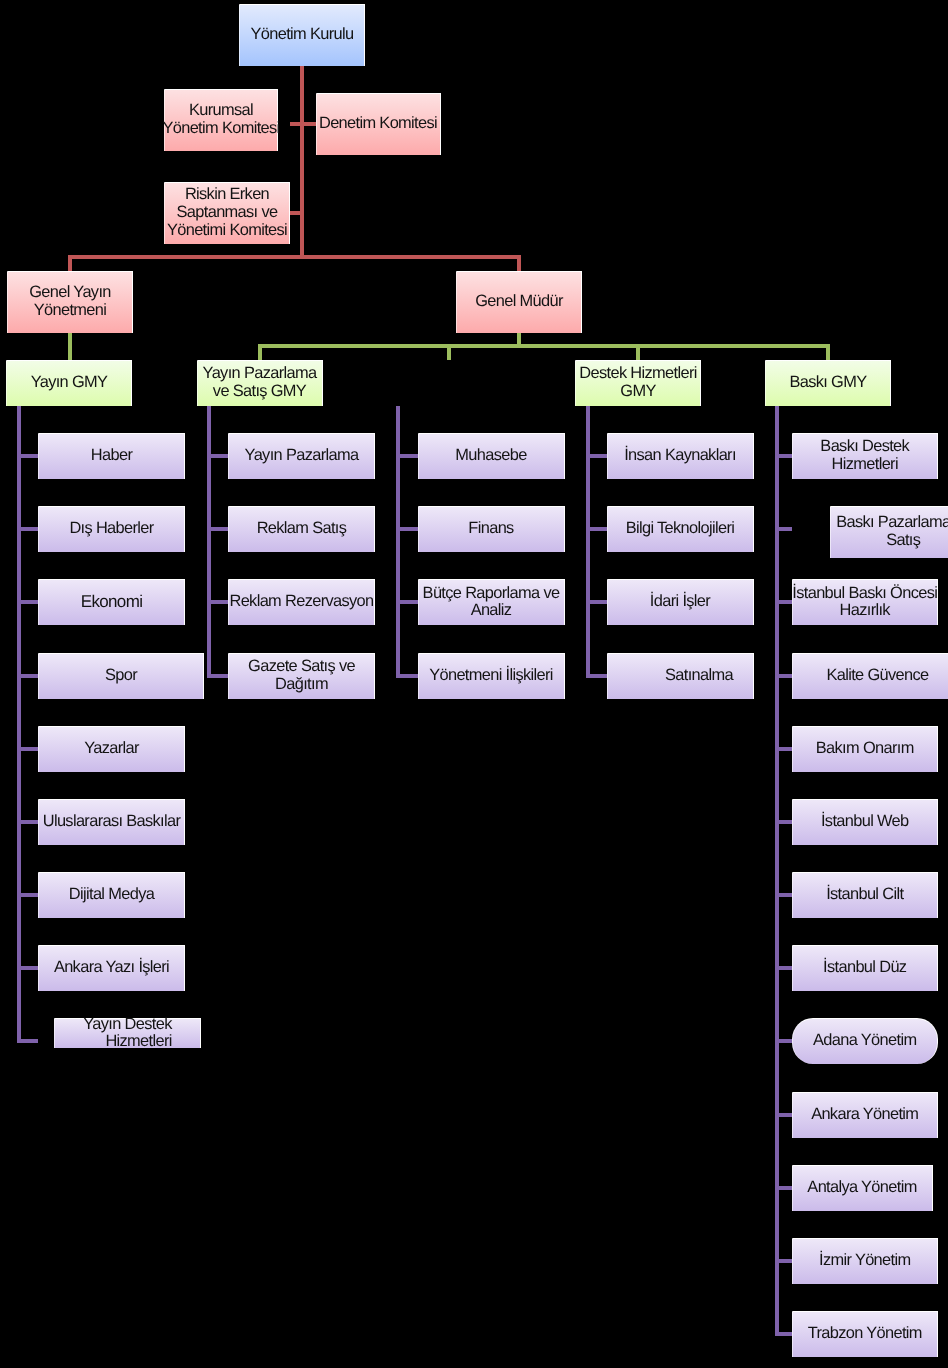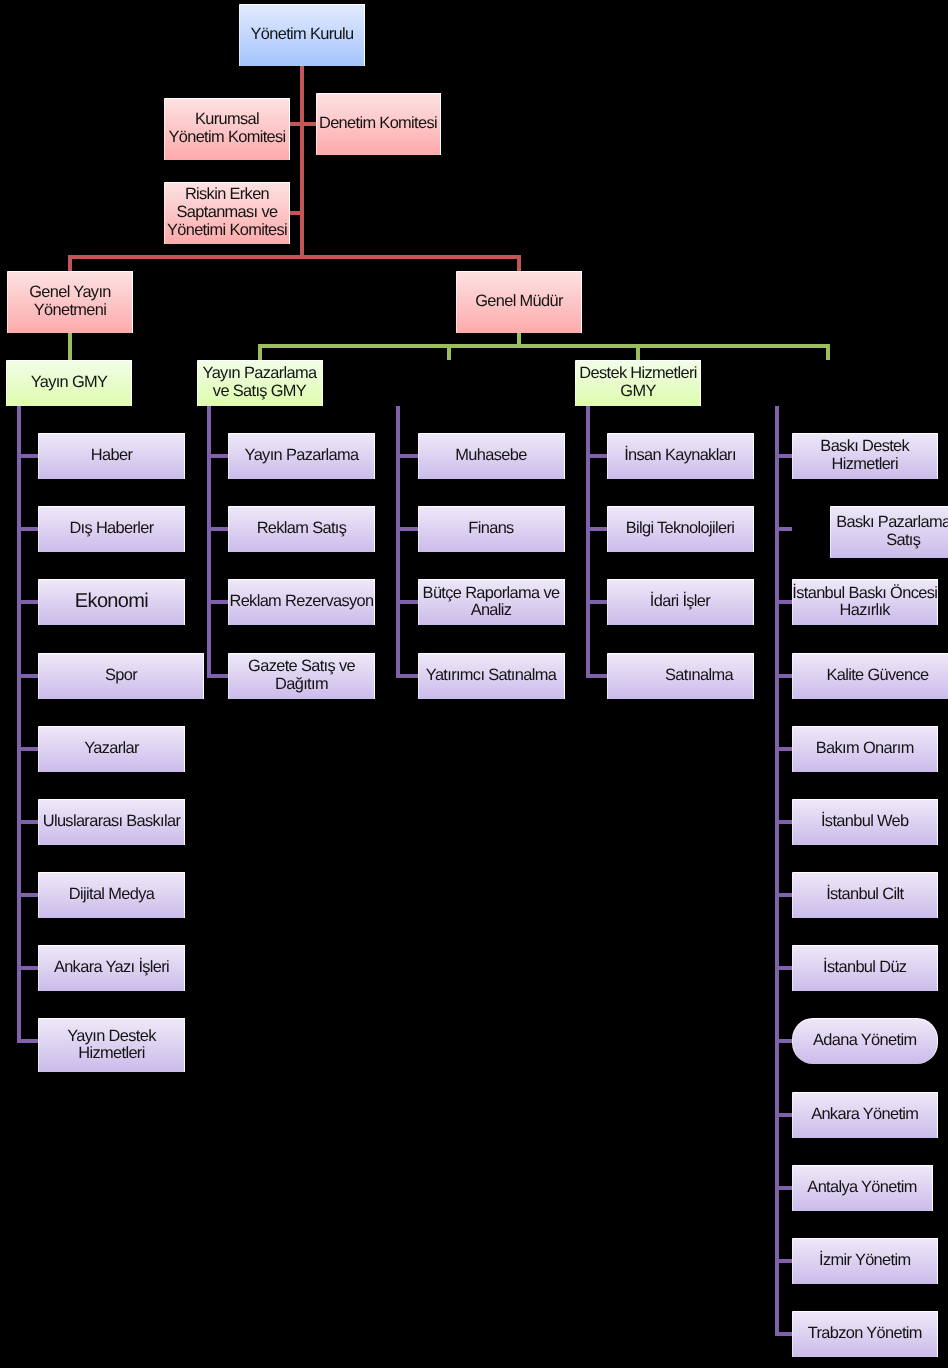--- a/index.html
+++ b/index.html
@@ -67,21 +67,21 @@
     <div class="lk" style="left: 775px; top: 893.02px; width: 16.5px; height: 4px; background: rgb(127, 98, 171);"></div>
     <div class="lk" style="left: 775px; top: 966.19px; width: 16.5px; height: 4px; background: rgb(127, 98, 171);"></div>
     <div class="lk" style="left: 775px; top: 1039.36px; width: 16.5px; height: 4px; background: rgb(127, 98, 171);"></div>
     <div class="lk" style="left: 775px; top: 1112.53px; width: 16.5px; height: 4px; background: rgb(127, 98, 171);"></div>
     <div class="lk" style="left: 775px; top: 1185.7px; width: 16.5px; height: 4px; background: rgb(127, 98, 171);"></div>
     <div class="lk" style="left: 775px; top: 1258.87px; width: 16.5px; height: 4px; background: rgb(127, 98, 171);"></div>
     <div class="lk" style="left: 775px; top: 1332.04px; width: 16.5px; height: 4px; background: rgb(127, 98, 171);"></div>
     <div class="node blue" style="background: linear-gradient(rgb(226, 234, 253) 0%, rgb(164, 196, 253) 100%); left: 239px; top: 4px; width: 126px; height: 62px;">
       <span class="lbl" style="font-size: 16.4px;">Yönetim Kurulu</span>
     </div>
-    <div class="node pink" style="background: linear-gradient(rgb(253, 225, 226) 0%, rgb(253, 170, 171) 100%); left: 164px; top: 98px; width: 126px; height: 62px;">
+    <div class="node pink" style="background: linear-gradient(rgb(253, 225, 226) 0%, rgb(253, 170, 171) 100%); left: 164px; top: 89px; width: 114px; height: 62px;">
       <span class="lbl" style="font-size: 16.4px;">Kurumsal
 Yönetim Komitesi</span>
     </div>
     <div class="node pink" style="background: linear-gradient(rgb(253, 225, 226) 0%, rgb(253, 170, 171) 100%); left: 315.5px; top: 93px; width: 125px; height: 62px;">
       <span class="lbl" style="font-size: 16.4px;">Denetim Komitesi</span>
     </div>
     <div class="node pink" style="background: linear-gradient(rgb(253, 225, 226) 0%, rgb(253, 170, 171) 100%); left: 164px; top: 182px; width: 126px; height: 62px;">
       <span class="lbl" style="font-size: 16.4px;">Riskin Erken
 Saptanması ve
 Yönetimi Komitesi</span>
@@ -97,45 +97,48 @@
       <span class="lbl" style="font-size: 16.4px;">Yayın GMY</span>
     </div>
     <div class="node green" style="background: linear-gradient(rgb(242, 253, 231) 0%, rgb(221, 252, 173) 100%); left: 196.5px; top: 360px; width: 126px; height: 46px;">
       <span class="lbl" style="font-size: 16.4px;">Yayın Pazarlama
 ve Satış GMY</span>
     </div>
     <div class="node green" style="background: linear-gradient(rgb(242, 253, 231) 0%, rgb(221, 252, 173) 100%); left: 575px; top: 360px; width: 126px; height: 46px;">
       <span class="lbl" style="font-size: 16.4px;">Destek Hizmetleri
 GMY</span>
     </div>
+    <div class="node green" style="background: linear-gradient(rgb(242, 253, 231) 0%, rgb(221, 252, 173) 100%); left: 765px; top: 360px; width: 126px; height: 46px;">
+      <span class="lbl" style="font-size: 16.4px;">Baskı GMY</span>
+    </div>
     <div class="node purple" style="background: linear-gradient(rgb(238, 232, 248) 0%, rgb(203, 187, 234) 100%); left: 38px; top: 433px; width: 147px; height: 46px;">
       <span class="lbl" style="font-size: 16.4px;">Haber</span>
     </div>
     <div class="node purple" style="background: linear-gradient(rgb(238, 232, 248) 0%, rgb(203, 187, 234) 100%); left: 38px; top: 506.17px; width: 147px; height: 46px;">
       <span class="lbl" style="font-size: 16.4px;">Dış Haberler</span>
     </div>
     <div class="node purple" style="background: linear-gradient(rgb(238, 232, 248) 0%, rgb(203, 187, 234) 100%); left: 38px; top: 579.34px; width: 147px; height: 46px;">
-      <span class="lbl" style="font-size: 20px;">Ekonomi</span>
+      <span class="lbl" style="font-size: 17px;">Ekonomi</span>
     </div>
     <div class="node purple" style="background: linear-gradient(rgb(238, 232, 248) 0%, rgb(203, 187, 234) 100%); left: 38px; top: 652.51px; width: 166px; height: 46px;">
       <span class="lbl" style="font-size: 16.4px;">Spor</span>
     </div>
     <div class="node purple" style="background: linear-gradient(rgb(238, 232, 248) 0%, rgb(203, 187, 234) 100%); left: 38px; top: 725.68px; width: 147px; height: 46px;">
       <span class="lbl" style="font-size: 16.4px;">Yazarlar</span>
     </div>
     <div class="node purple" style="background: linear-gradient(rgb(238, 232, 248) 0%, rgb(203, 187, 234) 100%); left: 38px; top: 798.85px; width: 147px; height: 46px;">
       <span class="lbl" style="font-size: 16.4px;">Uluslararası Baskılar</span>
     </div>
     <div class="node purple" style="background: linear-gradient(rgb(238, 232, 248) 0%, rgb(203, 187, 234) 100%); left: 38px; top: 872.02px; width: 147px; height: 46px;">
       <span class="lbl" style="font-size: 16.4px;">Dijital Medya</span>
     </div>
     <div class="node purple" style="background: linear-gradient(rgb(238, 232, 248) 0%, rgb(203, 187, 234) 100%); left: 38px; top: 945.19px; width: 147px; height: 46px;">
       <span class="lbl" style="font-size: 16.4px;">Ankara Yazı İşleri</span>
     </div>
-    <div class="node purple" style="background: linear-gradient(rgb(238, 232, 248) 0%, rgb(203, 187, 234) 100%); left: 38px; top: 1018.36px; width: 147px; height: 54px;">
+    <div class="node purple" style="background: linear-gradient(rgb(238, 232, 248) 0%, rgb(203, 187, 234) 100%); left: 54px; top: 1018.36px; width: 147px; height: 30px; text-align: right;">
       <span class="lbl" style="font-size: 16.4px;">Yayın Destek
 Hizmetleri</span>
     </div>
     <div class="node purple" style="background: linear-gradient(rgb(238, 232, 248) 0%, rgb(203, 187, 234) 100%); left: 228px; top: 433px; width: 147px; height: 46px;">
       <span class="lbl" style="font-size: 16.4px;">Yayın Pazarlama</span>
     </div>
     <div class="node purple" style="background: linear-gradient(rgb(238, 232, 248) 0%, rgb(203, 187, 234) 100%); left: 228px; top: 506.17px; width: 147px; height: 46px;">
       <span class="lbl" style="font-size: 16.4px;">Reklam Satış</span>
     </div>
     <div class="node purple" style="background: linear-gradient(rgb(238, 232, 248) 0%, rgb(203, 187, 234) 100%); left: 228px; top: 579.34px; width: 147px; height: 46px;">
@@ -149,21 +152,21 @@
       <span class="lbl" style="font-size: 16.4px;">Muhasebe</span>
     </div>
     <div class="node purple" style="background: linear-gradient(rgb(238, 232, 248) 0%, rgb(203, 187, 234) 100%); left: 417.5px; top: 506.17px; width: 147px; height: 46px;">
       <span class="lbl" style="font-size: 16.4px;">Finans</span>
     </div>
     <div class="node purple" style="background: linear-gradient(rgb(238, 232, 248) 0%, rgb(203, 187, 234) 100%); left: 417.5px; top: 579.34px; width: 147px; height: 46px;">
       <span class="lbl" style="font-size: 16.4px;">Bütçe Raporlama ve
 Analiz</span>
     </div>
     <div class="node purple" style="background: linear-gradient(rgb(238, 232, 248) 0%, rgb(203, 187, 234) 100%); left: 417.5px; top: 652.51px; width: 147px; height: 46px;">
-      <span class="lbl" style="font-size: 16.4px;">Yatırımcı Satınalma</span>
+      <span class="lbl" style="font-size: 16.4px;">Yönetmeni İlişkileri</span>
     </div>
     <div class="node purple" style="background: linear-gradient(rgb(238, 232, 248) 0%, rgb(203, 187, 234) 100%); left: 606.5px; top: 433px; width: 147px; height: 46px; justify-content: center;">
       <span class="lbl" style="font-size: 16.4px;">İnsan Kaynakları</span>
     </div>
     <div class="node purple" style="background: linear-gradient(rgb(238, 232, 248) 0%, rgb(203, 187, 234) 100%); left: 606.5px; top: 506.17px; width: 147px; height: 46px;">
       <span class="lbl" style="font-size: 16.4px;">Bilgi Teknolojileri</span>
     </div>
     <div class="node purple" style="background: linear-gradient(rgb(238, 232, 248) 0%, rgb(203, 187, 234) 100%); left: 606.5px; top: 579.34px; width: 147px; height: 46px;">
       <span class="lbl" style="font-size: 16.4px;">İdari İşler</span>
     </div>

